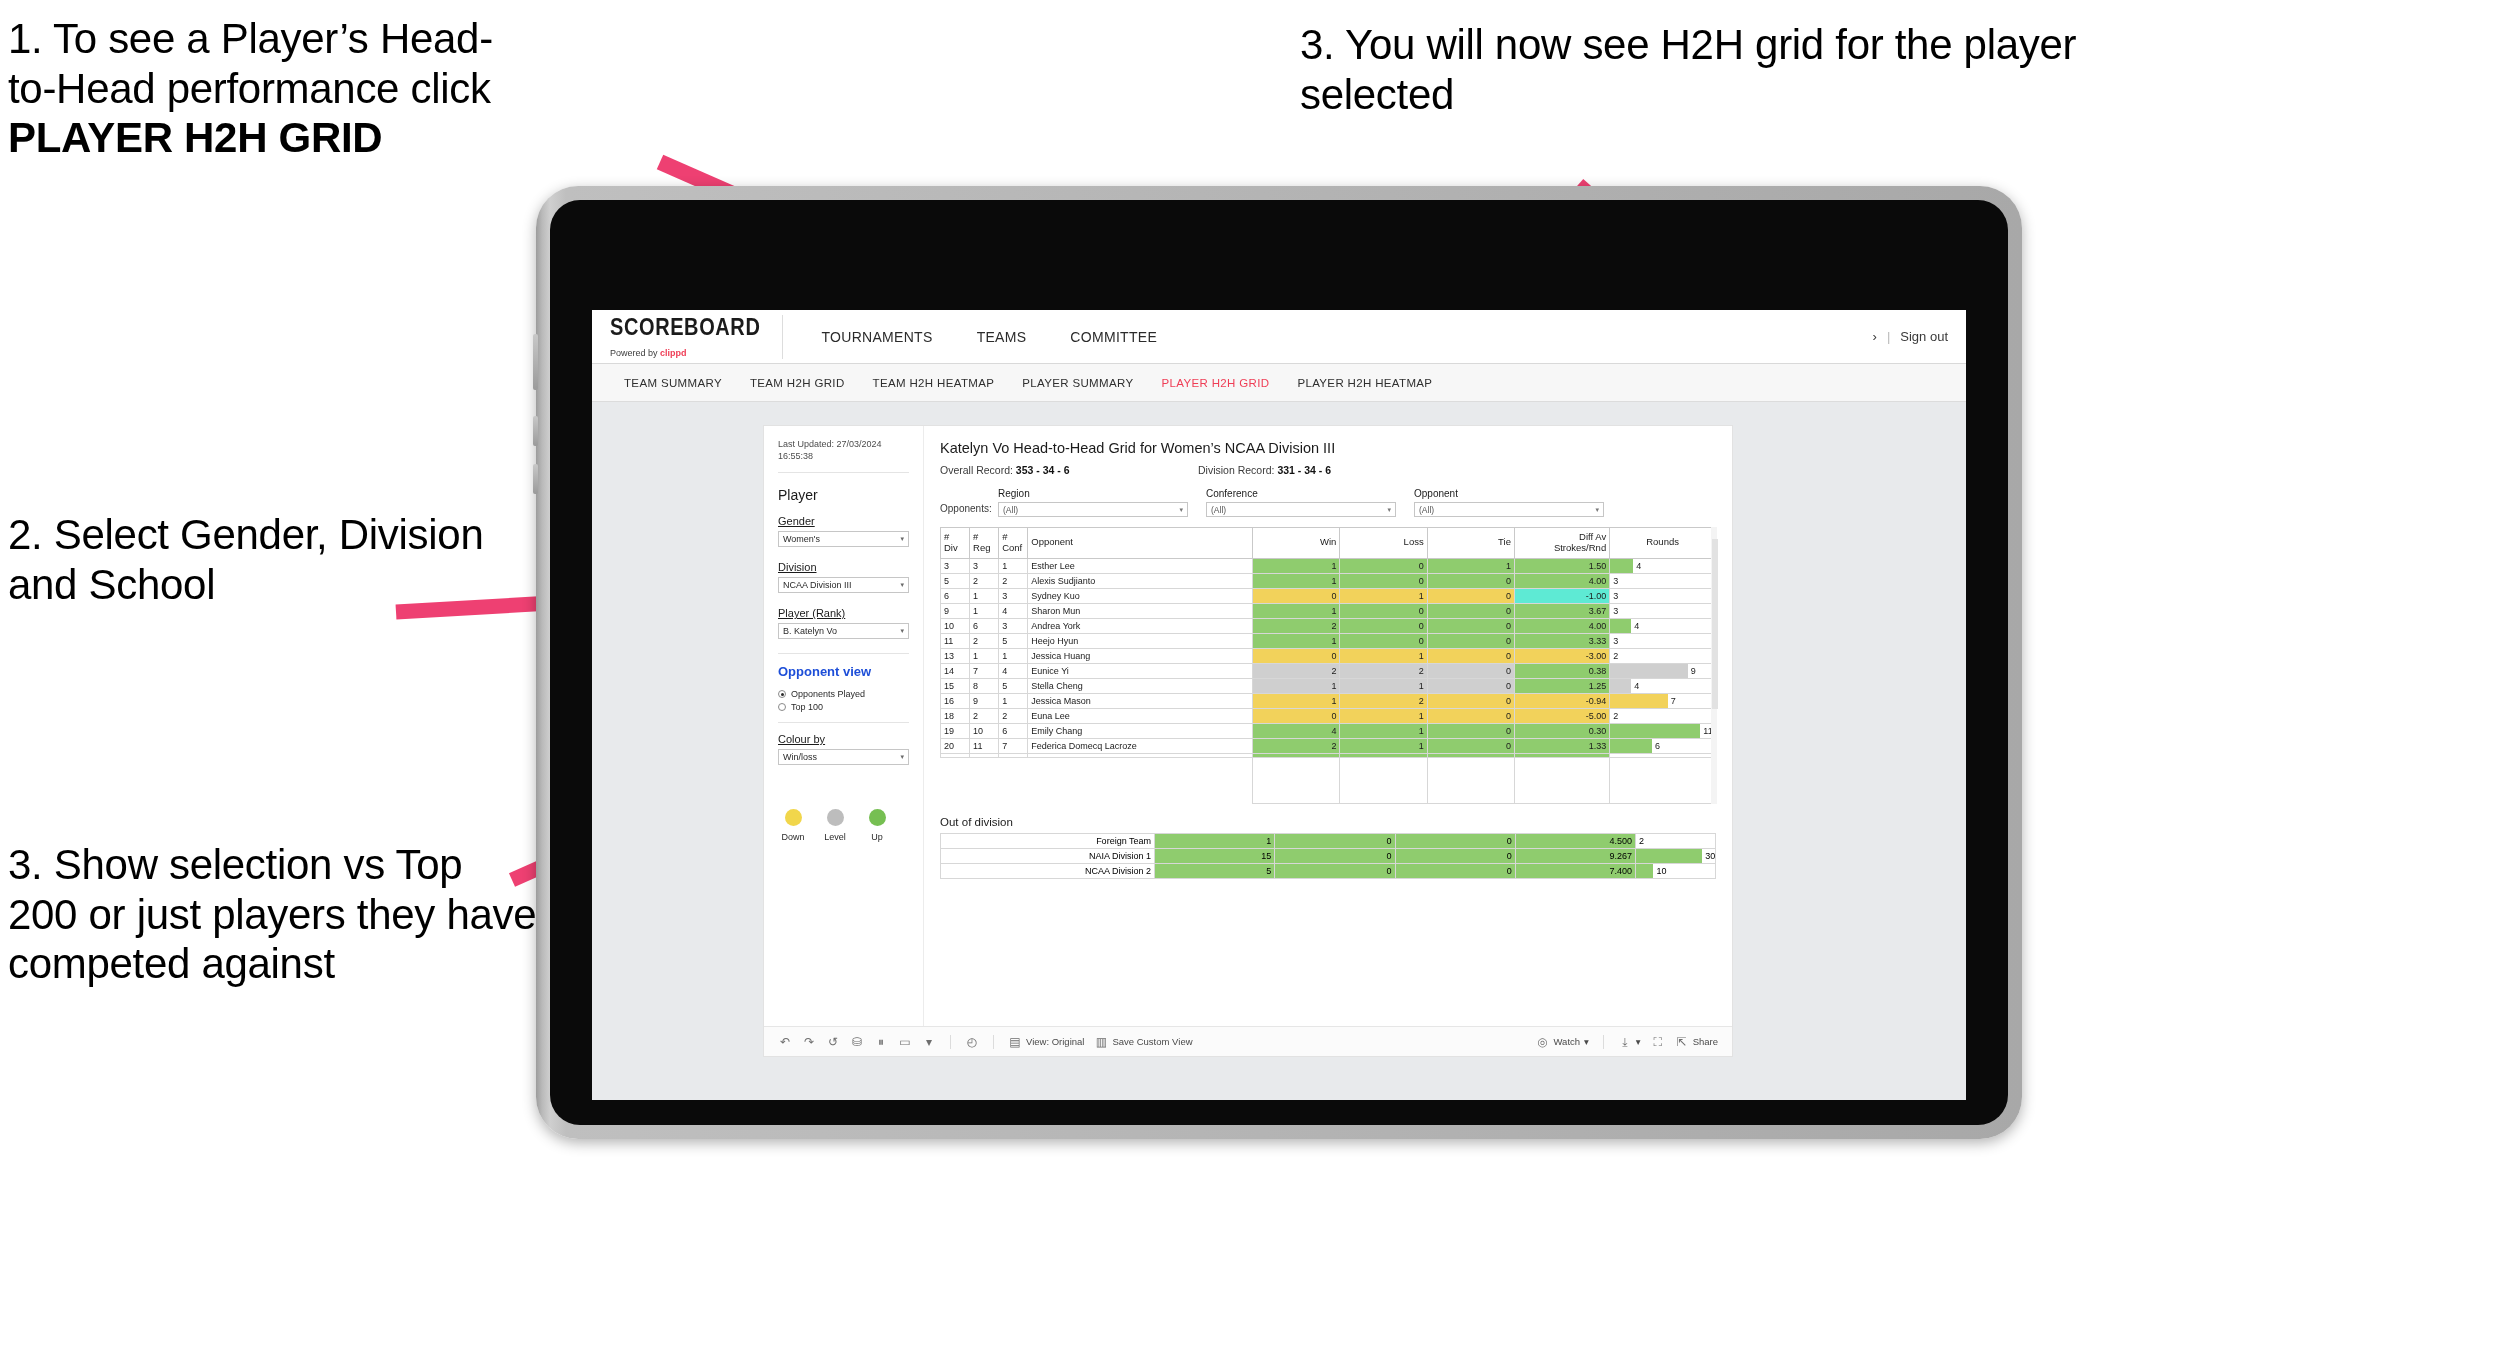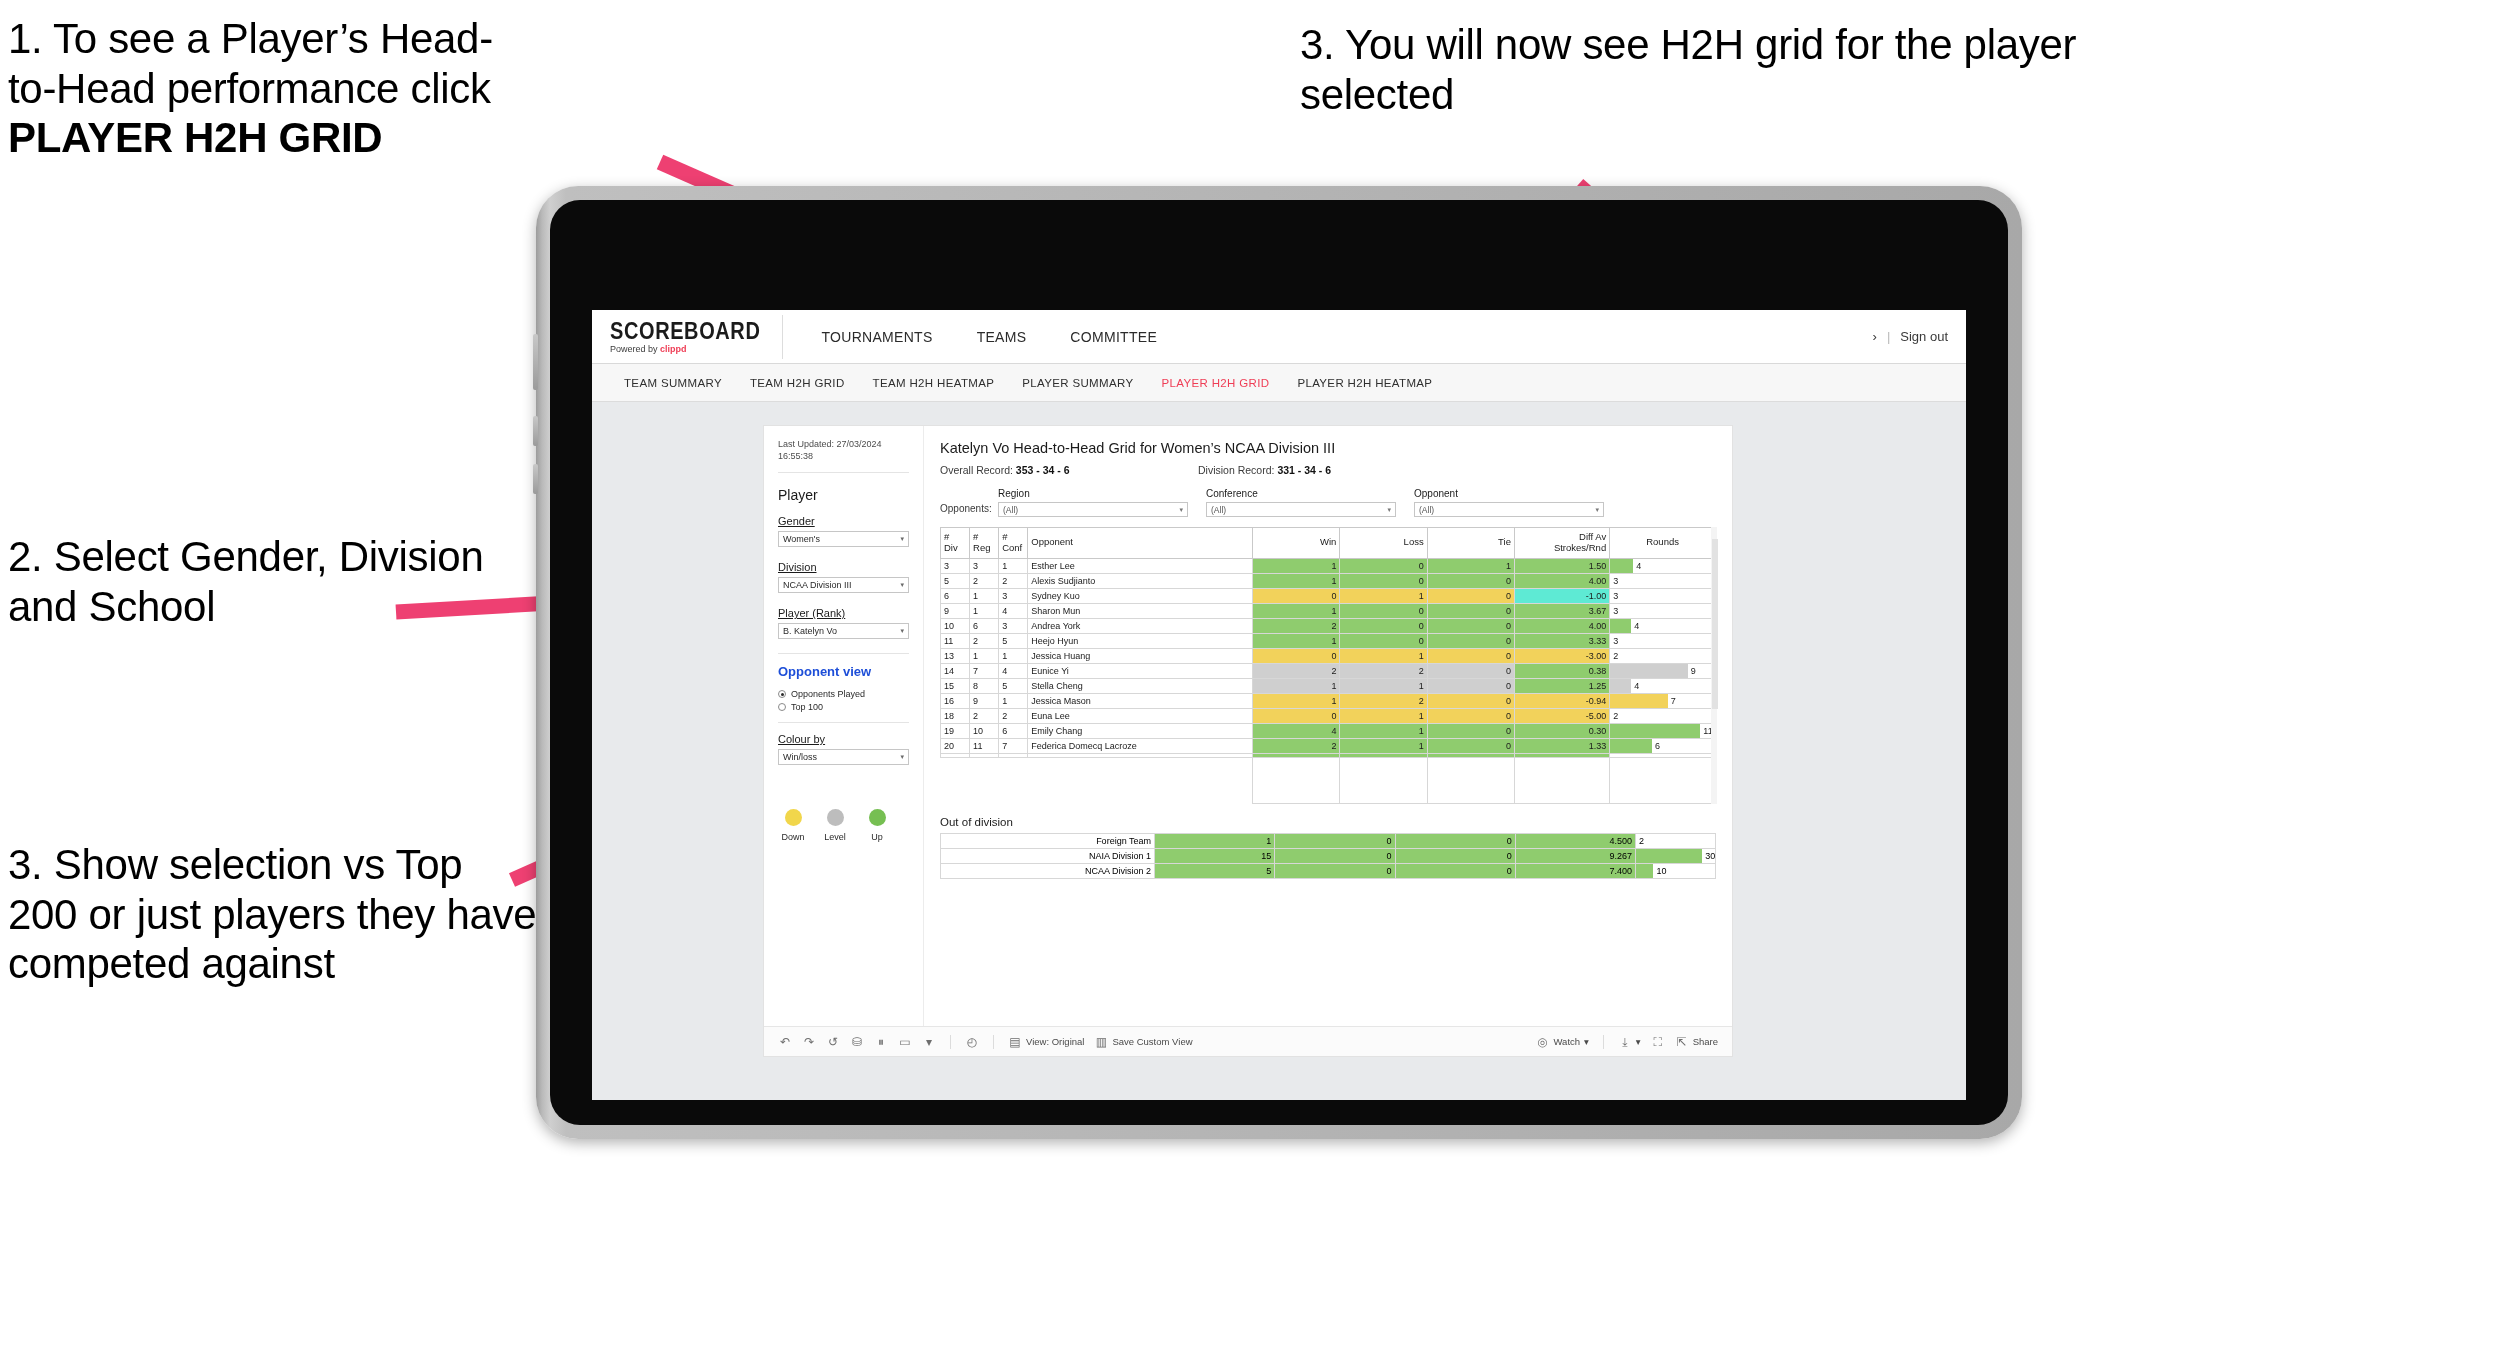--- a/index.html
+++ b/index.html
@@ -17,21 +17,21 @@
     position: absolute;
     color: #000;
     font-family: "Liberation Sans", sans-serif;
     font-size: 42px;
     line-height: 1.18;
     font-weight: 400;
     letter-spacing: -0.3px;
   }
   .anno b { font-weight: 700; }
   #anno-1 { left: 8px;  top: 14px;  width: 740px; }
-  #anno-2 { left: 8px;  top: 532px; width: 520px; }
+  #anno-2 { left: 8px;  top: 510px; width: 520px; }
   #anno-3 { left: 8px;  top: 840px; width: 530px; }
   #anno-4 { left: 1300px; top: 20px; width: 800px; }
 
   .arrow-svg { position: absolute; left: 0; top: 0; width: 2512px; height: 1352px; pointer-events: none; }
 
   
   #tablet {
     position: absolute;
     left: 536px; top: 186px;
     width: 1486px; height: 560px;
@@ -64,21 +64,21 @@
     width: 1374px; height: 790px;
     background: #e8eaec;
     overflow: hidden;
   }
   .app-header {
     height: 54px; background: #ffffff;
     border-bottom: 1px solid #d9d9d9;
     display: flex; align-items: center;
     padding: 0 18px;
   }
-  .brand { display: flex; flex-direction: column; justify-content: center; padding-right: 22px; border-right: 1px solid #dddddd; height: 44px; }
+  .brand { display: flex; flex-direction: column; justify-content: flex-start; padding-right: 22px; border-right: 1px solid #dddddd; height: 44px; gap: 8px; }
   .brand-title { font-family: "Liberation Sans", sans-serif; font-weight: 700; font-size: 20px; letter-spacing: 0.6px; color: #1b1b1b; line-height: 1; transform: scaleY(1.15); transform-origin: left top; }
   .brand-sub { font-size: 9px; color: #3c3c3c; margin-top: 6px; line-height: 1; }
   .brand-sub .clippd { color: #ef3e56; font-weight: 700; }
   .main-nav { display: flex; align-items: flex-end; height: 100%; margin-left: 16px; }
   .main-nav a { display: flex; align-items: center; height: 100%; padding: 0 22px; font-size: 14px; color: #2b2b2b; text-decoration: none; letter-spacing: 0.3px; }
   .header-right { margin-left: auto; display: flex; align-items: center; gap: 10px; font-size: 13px; color: #3a3a3a; }
   .header-right .sep { color: #b8b8b8; }
   .header-right a { color: #3a3a3a; text-decoration: none; }
 
   .sub-nav {

